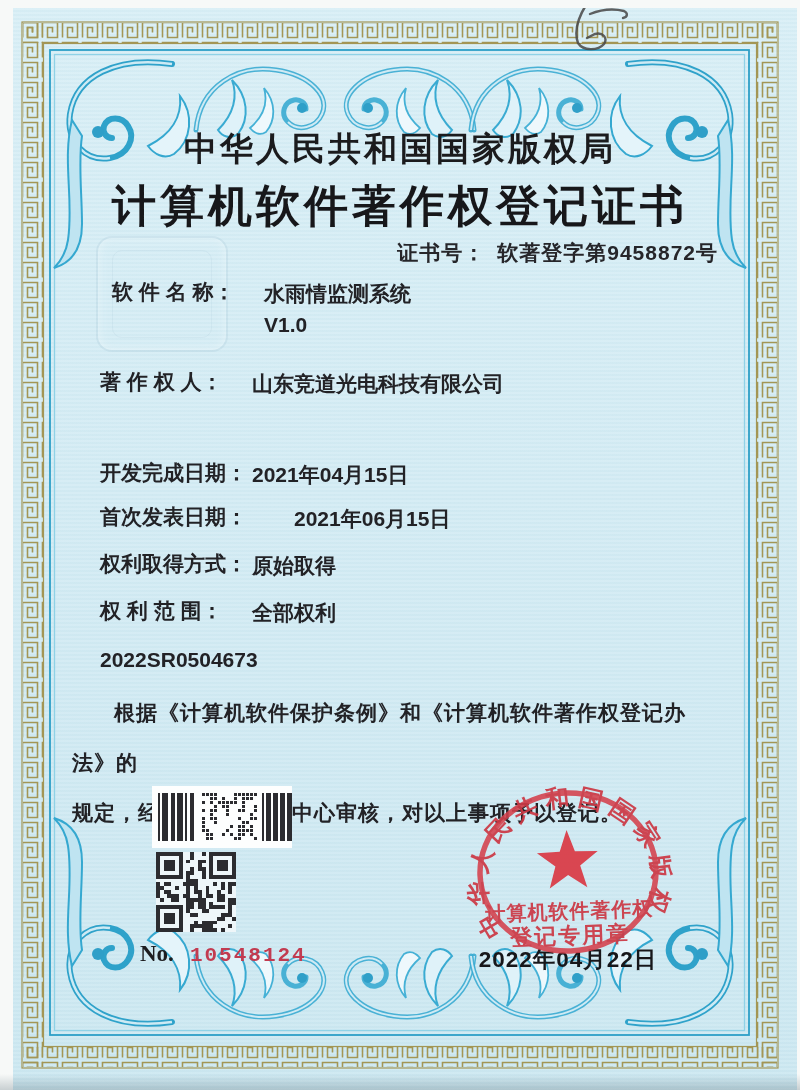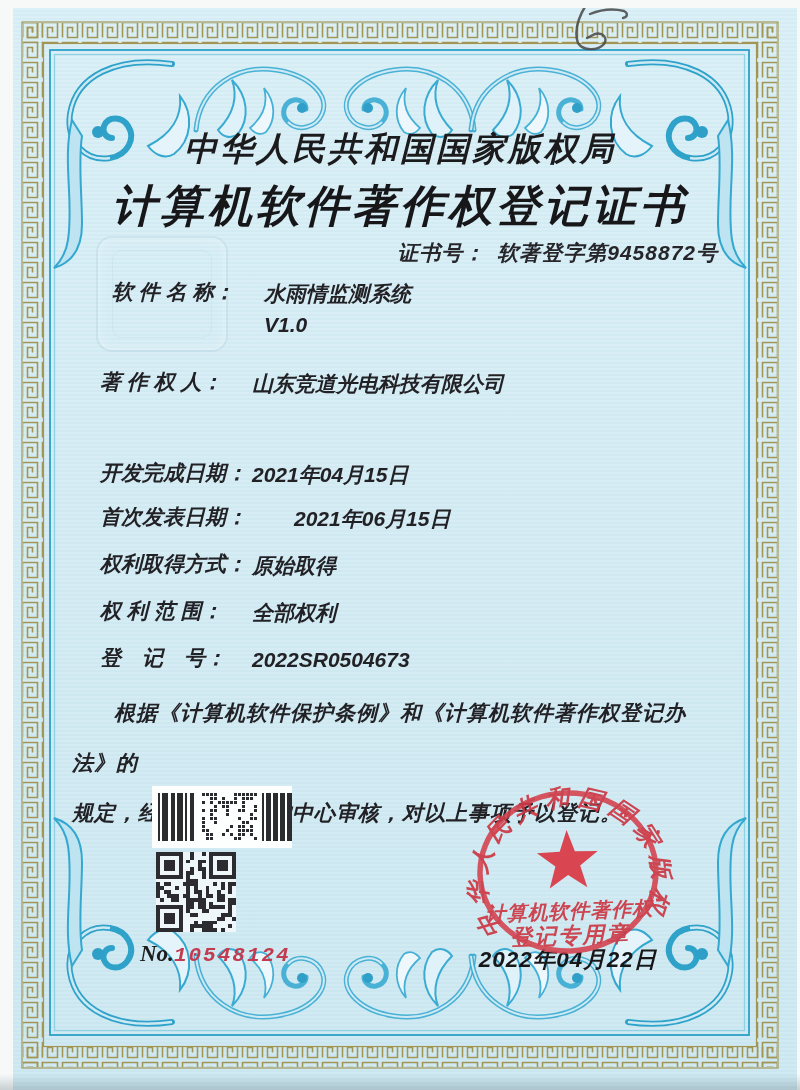--- a/index.html
+++ b/index.html
@@ -1,21 +1,20 @@
 <!DOCTYPE html>
 <html><head>
 <meta charset="utf-8">
 <style>
   html,body{margin:0;padding:0;background:#ffffff;}
   .paper{
     position:relative;width:800px;height:1090px;overflow:hidden;
     background:linear-gradient(180deg,#d9eff6 0%,#d4ecf4 45%,#cde8f1 100%);
     font-family:"Liberation Sans","DejaVu Sans",sans-serif;
     color:#202124;
-    font-style:italic;
   }
   .paper::before{ 
     content:"";position:absolute;inset:0;
     background:repeating-linear-gradient(0deg,rgba(255,255,255,.07) 0 2px,rgba(120,170,190,.04) 2px 4px);
     pointer-events:none;z-index:0;
   }
   .paper::after{ 
     content:"";position:absolute;left:0;right:0;bottom:0;height:16px;
     background:linear-gradient(180deg,rgba(0,0,0,0),rgba(80,100,110,.28));
     z-index:9;pointer-events:none;
@@ -53,21 +52,21 @@
   .emboss::after{content:"";position:absolute;left:14px;top:12px;right:14px;bottom:12px;
     border:1.5px solid rgba(140,175,195,.22);border-radius:10px;}
 
   .codes{position:absolute;z-index:4;}
   #barcode{left:152px;top:786px;}
   #qrcode{left:156px;top:852px;}
 
   .serial{position:absolute;left:140px;top:941px;z-index:4;display:flex;align-items:baseline;}
   .serial .no{font-family:"Liberation Serif","DejaVu Serif",serif;font-weight:bold;font-size:23px;color:#1d1d1f;}
   .serial .num{font-family:"Liberation Mono","DejaVu Sans Mono",monospace;font-weight:bold;
-    font-size:21px;color:#c23b50;letter-spacing:2px;}
+    font-size:21px;color:#c23b50;margin-left:16px;letter-spacing:2px;}
 
   .seal{position:absolute;left:450px;top:754px;z-index:5;opacity:.93;transform:rotate(-2deg);}
   .issuedate{position:absolute;left:452px;top:944px;width:232px;text-align:center;z-index:4;
     font-size:22.5px;font-weight:bold;letter-spacing:1px;color:#17171a;}
 </style>
 </head>
 <body>
 
 <div class="paper">
 
@@ -155,21 +154,20 @@
   </div>
   <div class="fieldrow r4">
     <span class="lab">权利取得方式：</span>
     <span class="valblock">原始取得</span>
   </div>
   <div class="fieldrow r5">
     <span class="lab">权 利 范 围：</span>
     <span class="valblock">全部权利</span>
   </div>
   <div class="fieldrow r6">
-    <span class="lab">登　记　号：</span>
     <span class="valblock">2022SR0504673</span>
   </div>
 
   <div class="statement">
     <div class="l1">根据《计算机软件保护条例》和《计算机软件著作权登记办法》的</div>
     <div class="l2">规定，经中国版权保护中心审核，对以上事项予以登记。</div>
   </div>
 
   <svg id="barcode" class="codes" width="140" height="62" viewBox="0 0 140 62" shape-rendering="crispEdges">
       <rect x="0" y="0" width="140" height="62" fill="#fdfefe"></rect>

